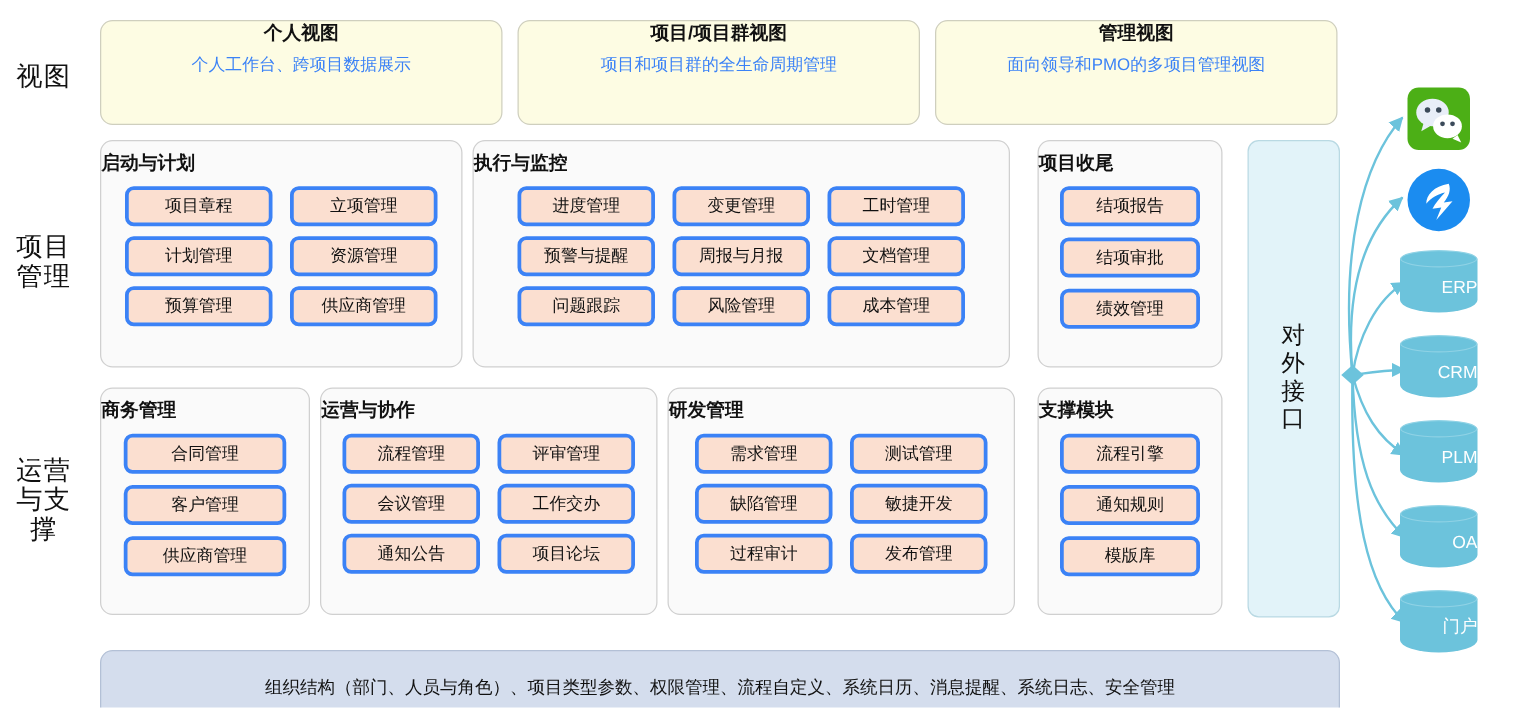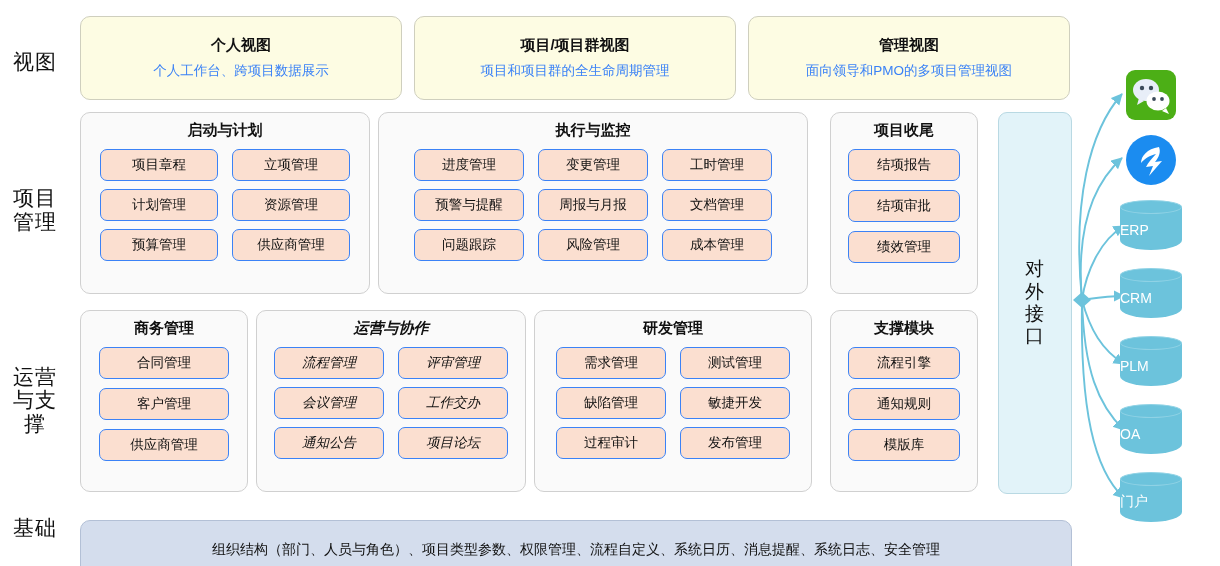--- a/index.html
+++ b/index.html
@@ -30,66 +30,66 @@
 
   
   .view-band{position:absolute;left:80px;top:16px;width:990px;height:84px;
     display:flex;gap:12px;}
   .view-card{
     flex:1;
     background:#fdfce3;
     border:1px solid #cfcfbe;
     border-radius:10px;
     display:flex;flex-direction:column;
-    align-items:center;justify-content:center;
+    align-items:center;justify-content:flex-start;
     gap:7px;
   }
   .view-card .vc-title{font-size:15px;font-weight:bold;color:#111;}
   .view-card .vc-sub{font-size:13.5px;color:#3b82f6;font-weight:400;}
 
   
   .group{
     position:absolute;
     background:#fafafa;
     border:1px solid #d0d0d0;
     border-radius:10px;
     box-sizing:border-box;
     padding-top:8px;
   }
   .group-title{
-    text-align:center;font-size:15px;font-weight:bold;color:#111;
+    text-align:left;font-size:15px;font-weight:bold;color:#111;
     margin-bottom:9px;
   }
   .pill-grid{
     display:flex;flex-wrap:wrap;
     justify-content:center;
     gap:8px 14px;
     padding:0 12px;
   }
   .pill{
     background:#fbdfd0;
-    border:1px solid #3b82f6;
+    border:3px solid #3b82f6;
     border-radius:7px;
     font-size:13.5px;
     color:#111;
     height:32px;
     display:flex;align-items:center;justify-content:center;
     box-sizing:border-box;
   }
   .pill.w2{width:110px;}
   .pill.w1{width:118px;}
 
   
   .g-init{left:80px;top:112px;width:290px;height:182px;}
   .g-exec{left:378px;top:112px;width:430px;height:182px;}
   .g-close{left:830px;top:112px;width:148px;height:182px;}
 
   
   .g-biz{left:80px;top:310px;width:168px;height:182px;}
-  .g-coop{left:256px;top:310px;width:270px;height:182px;font-style:italic;}
+  .g-coop{left:256px;top:310px;width:270px;height:182px;}
   .g-rd{left:534px;top:310px;width:278px;height:182px;}
   .g-sup{left:830px;top:310px;width:148px;height:182px;}
 
   .g-close .pill-grid,.g-sup .pill-grid,.g-biz .pill-grid{flex-direction:column;align-items:center;gap:9px;}
   .g-close .pill,.g-sup .pill{width:112px;}
   .g-biz .pill{width:130px;}
 
   
   .iface{
     position:absolute;left:998px;top:112px;width:72px;height:380px;
@@ -114,21 +114,21 @@
   }
 
   
   .integrations{position:absolute;left:1112px;top:60px;width:100px;height:480px;}
   .int-item{
     position:absolute;left:8px;width:62px;height:56px;
     display:flex;align-items:center;justify-content:center;
   }
   .int-label{
     position:absolute;color:#ffffff;font-size:14px;
-    width:100%;text-align:left;top:50%;transform:translateY(-40%);
+    width:100%;text-align:right;top:50%;transform:translateY(-40%);
     pointer-events:none;
   }
   .cyl{position:relative;width:62px;height:56px;}
   .cyl .body{
     position:absolute;left:0;top:7px;width:62px;height:43px;
     background:#6cc3dc;border-radius:0 0 31px 31px / 0 0 10px 10px;
   }
   .cyl .top{
     position:absolute;left:0;top:0px;width:62px;height:14px;
     background:#6cc3dc;border-radius:50%;
@@ -142,23 +142,20 @@
 <div class="canvas">
 
   <div class="row-label rl-view">
     <span>视图</span>
   </div>
   <div class="row-label rl-pm">
     <span>项目管理</span>
   </div>
   <div class="row-label rl-ops">
     <span>运营与支撑</span>
-  </div>
-  <div class="row-label rl-base">
-    <span>基础</span>
   </div>
 
   <div class="view-band">
     <div class="view-card">
       <div class="vc-title">个人视图</div>
       <div class="vc-sub">个人工作台、跨项目数据展示</div>
     </div>
     <div class="view-card">
       <div class="vc-title">项目/项目群视图</div>
       <div class="vc-sub">项目和项目群的全生命周期管理</div>

